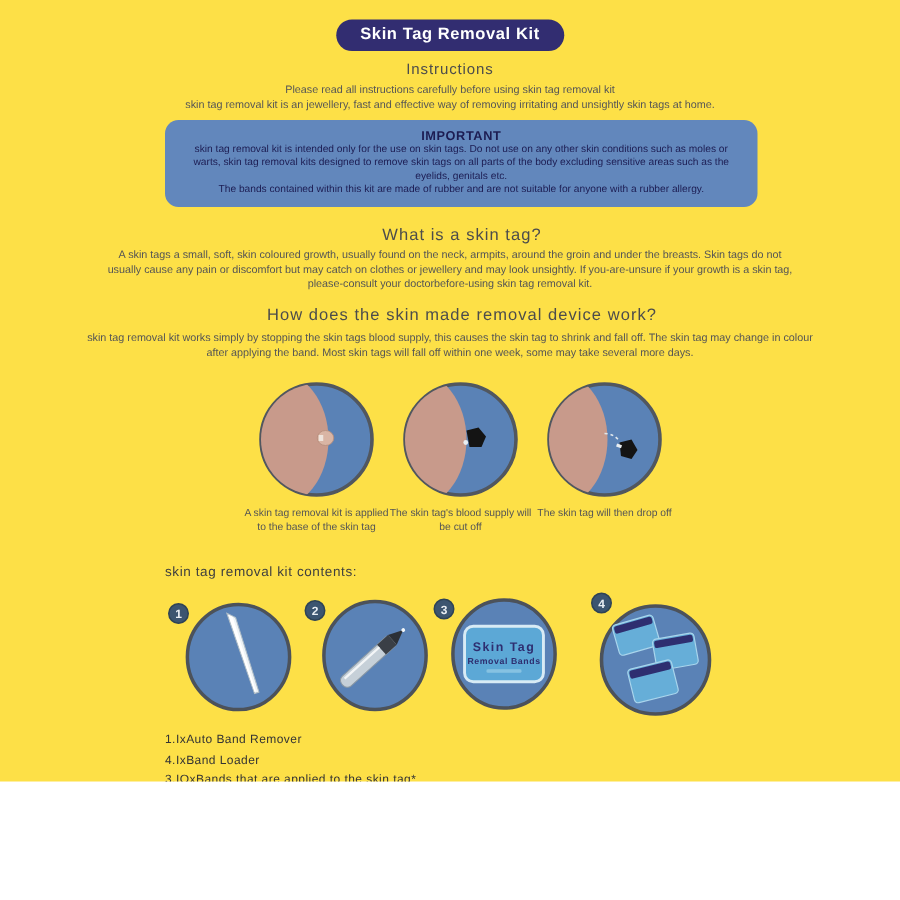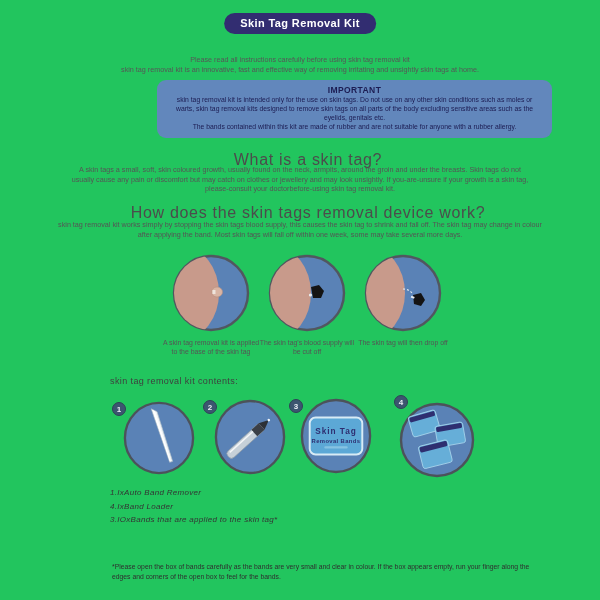--- a/index.html
+++ b/index.html
@@ -1,49 +1,49 @@
 <!DOCTYPE html>
 <html><head>
 <meta charset="utf-8">
 <style>
   * { margin:0; padding:0; box-sizing:border-box; }
   html,body { width:600px; height:600px; }
   body { font-family:"Liberation Sans", sans-serif; }
   #page {
-    position:relative; width:600px; height:600px;
-    background:#22c55e; overflow:hidden; color:#4f4f4f;
+    position:relative; width:600px; height:521px;
+    background:#fde047; overflow:hidden; color:#4f4f4f;
   }
 
   .pill {
     position:absolute; top:13px; left:50%; transform:translateX(-50%);
     background:#322d71; color:#ffffff; font-weight:bold; font-size:11px;
     padding:4px 16px 5px 16px; border-radius:12px; letter-spacing:0.4px;
     white-space:nowrap;
   }
   .instructions-h {
     position:absolute; top:41px; left:0; right:0; text-align:center;
     font-size:10px; color:#4c4c4c; letter-spacing:0.6px;
   }
   .intro {
     position:absolute; top:55px; left:55px; right:55px; text-align:center;
     font-size:7.2px; line-height:1.35; color:#565656;
   }
 
   .notice {
     position:absolute; top:80px; left:110px; width:395px;
     background:#6287bc; border-radius:9px; padding:5px 12px 6px 12px;
-    color:#1c1c52; text-align:center;margin-left:47px;
+    color:#1c1c52; text-align:center;
   }
   .notice .n-head { font-weight:bold; font-size:8.5px; letter-spacing:0.4px; }
   .notice .n-body { font-size:6.8px; line-height:1.3; margin-top:1px; }
   .notice .n-head2 { margin-top:4px; }
 
   .sec-h {
     position:absolute; left:0; right:0; text-align:center;
-    font-size:16px; color:#4c4c4c; letter-spacing:0.7px;padding-left:16px;
+    font-size:11px; color:#4c4c4c; letter-spacing:0.7px;padding-left:16px;
   }
   .sec-p {
     position:absolute; text-align:center; font-size:7.2px; line-height:1.35; color:#555555;
   }
   .what-h { top:151px; }
   .what-p { top:165px; left:68px; right:68px; }
   .how-h  { top:204px; }
   .how-p  { top:220px; left:55px; right:55px; }
 
   .steps {
@@ -64,50 +64,51 @@
   .badge {
     position:absolute; width:14px; height:14px; border-radius:50%;
     background:#3c5570; color:#e9eef3; font-size:8px; font-weight:bold;
     display:flex; align-items:center; justify-content:center; z-index:2;
     border:1px solid #2e4356;
   }
   .kit-circle { display:block; }
 
   .contents-list {
     position:absolute; top:486px; left:110px; font-size:8px; color:#343434;
-    line-height:13.5px; letter-spacing:0.3px;font-style:italic;
+    line-height:13.5px; letter-spacing:0.3px;
   }
   .footnote {
     position:absolute; top:562px; left:112px; width:428px;
     font-size:6.8px; line-height:1.5; color:#2f2f2f;
   }
 </style>
 </head>
 <body>
 
 <div id="page">
 
   <div class="pill">Skin Tag Removal Kit</div>
 
+  <div class="instructions-h">Instructions</div>
 
   <div class="intro">
     <span>Please read all instructions carefully before using skin tag removal kit</span><br>
-    <span>skin tag removal kit is an innovative, fast and effective way of removing irritating and unsightly skin tags at home.</span>
+    <span>skin tag removal kit is an jewellery, fast and effective way of removing irritating and unsightly skin tags at home.</span>
   </div>
 
   <div class="notice">
     <div class="n-head">IMPORTANT</div>
     <div class="n-body">skin tag removal kit is intended only for the use on skin tags. Do not use on any other skin conditions such as moles or warts, skin tag removal kits designed to remove skin tags on all parts of the body excluding sensitive areas such as the eyelids, genitals etc.</div>
     <div class="n-body">The bands contained within this kit are made of rubber and are not suitable for anyone with a rubber allergy.</div>
   </div>
 
   <div class="sec-h what-h">What is a skin tag?</div>
   <div class="sec-p what-p">A skin tags a small, soft, skin coloured growth, usually found on the neck, armpits, around the groin and under the breasts. Skin tags do not usually cause any pain or discomfort but may catch on clothes or jewellery and may look unsightly. If you-are-unsure if your growth is a skin tag, please-consult your doctorbefore-using skin tag removal kit.</div>
 
-  <div class="sec-h how-h">How does the skin tags removal device work?</div>
+  <div class="sec-h how-h">How does the skin made removal device work?</div>
   <div class="sec-p how-p">skin tag removal kit works simply by stopping the skin tags blood supply, this causes the skin tag to shrink and fall off. The skin tag may change in colour after applying the band. Most skin tags will fall off within one week, some may take several more days.</div>
 
   <div class="steps">
 
     <div class="step">
       <svg width="80" height="80" viewBox="0 0 80 80">
         <defs>
             <clipPath id="c1">
               <circle cx="40" cy="40" r="37"></circle>
             </clipPath>

